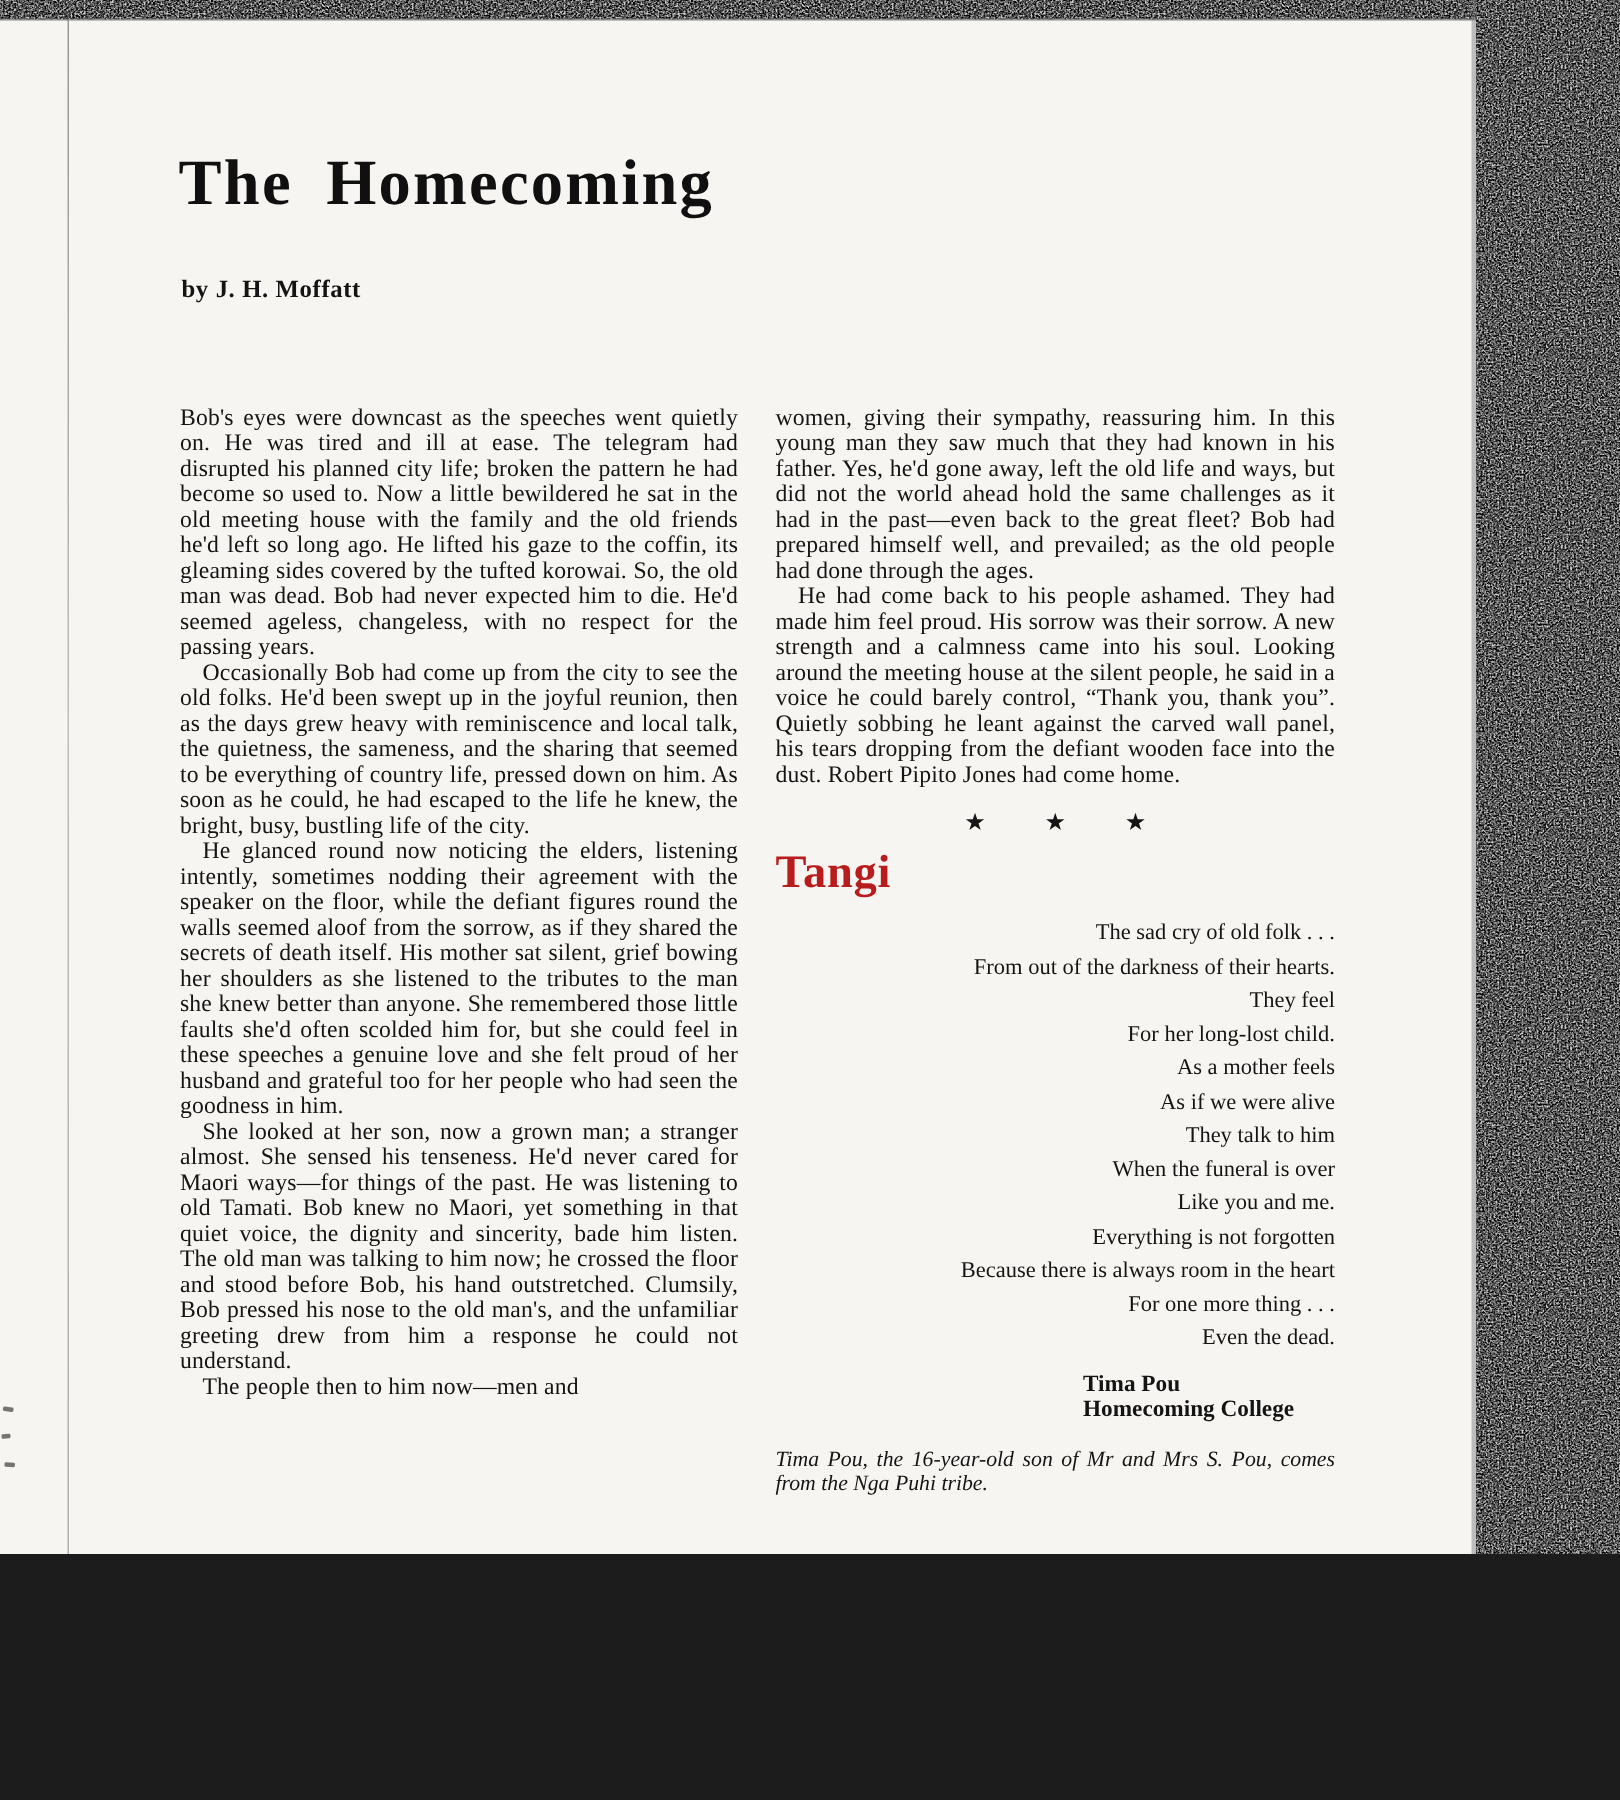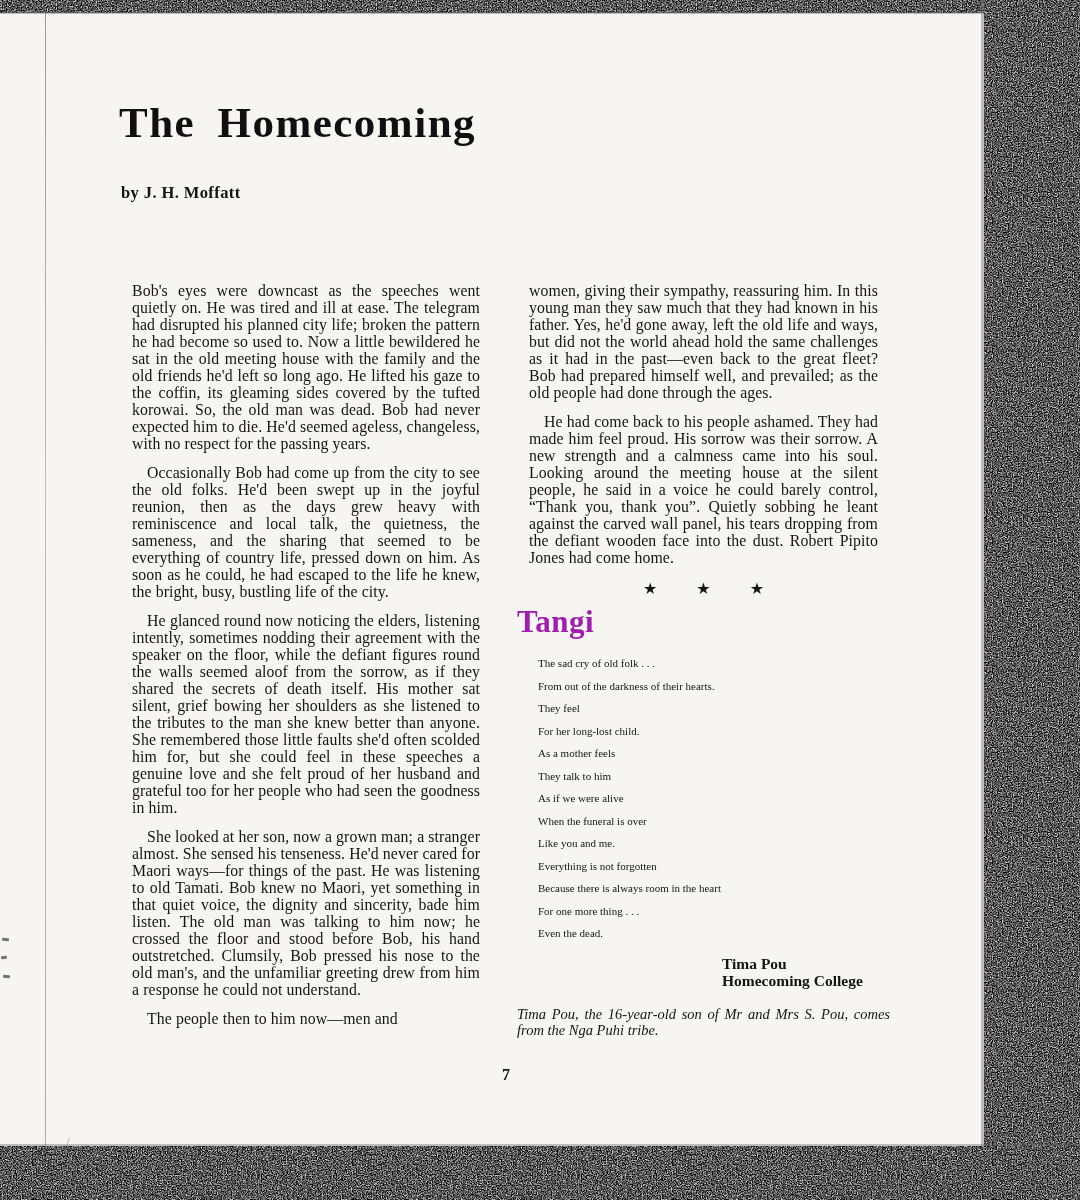--- a/index.html
+++ b/index.html
@@ -1,53 +1,53 @@
 <!DOCTYPE html>
 <html><head>
 <meta charset="utf-8">
 <style>
   html,body{margin:0;padding:0;background:#1c1c1c;}
   .page{
     position:relative;
-    width:1080px;height:1200px;
+    width:1080px;height:1036px;
     background:#f6f5f1;
     overflow:hidden;
     font-family:"Liberation Serif", serif;
     color:#141414;
   }
   .title{
     position:absolute;left:119px;top:98px;margin:0;
     font-size:43px;font-weight:700;letter-spacing:1.5px;word-spacing:10px;
     color:#101010;
   }
   .byline{
     position:absolute;left:121px;top:183px;
     font-size:16.5px;font-weight:700;letter-spacing:.4px;text-align:right;
   }
   .col{position:absolute;top:270px;}
   .col-left{left:120px;width:372px;}
   .col-right{left:517px;width:373px;}
   p.story{
-    margin:12px;
+    margin:0;
     font-size:15.8px;line-height:17px;
     text-align:justify;letter-spacing:.1px;
   }
   p.story.indent{text-indent:15px;}
   .stars{
     margin-top:13px;text-align:center;
     font-size:16px;word-spacing:34px;color:#151515;
     font-family:"DejaVu Sans", sans-serif;
   }
   .poem-title{
     margin:6px 0 0 0;
-    font-size:31px;font-weight:700;letter-spacing:.5px;color:#a21caf;
+    font-size:31px;font-weight:700;letter-spacing:.5px;color:#b91c1c;
   }
   .poem{
     margin:12px 0 0 21px;
-    font-size:11px;line-height:22.5px;
+    font-size:15px;line-height:22.5px;text-align:right;
   }
   .attribution{
     margin:10px 0 0 205px;
     font-weight:700;font-size:15.5px;line-height:17.5px;
   }
   .note{
     margin:16px 0 0 0;
     font-style:italic;font-size:14.5px;line-height:16.5px;
     text-align:justify;
   }
@@ -93,22 +93,22 @@
     <div class="stars">★ ★ ★</div>
 
     <h2 class="poem-title">Tangi</h2>
 
     <div class="poem">
       <div class="poem-line">The sad cry of old folk . . .</div>
       <div class="poem-line">From out of the darkness of their hearts.</div>
       <div class="poem-line">They feel</div>
       <div class="poem-line">For her long-lost child.</div>
       <div class="poem-line">As a mother feels</div>
+      <div class="poem-line">As if we were alive</div>
       <div class="poem-line">They talk to him</div>
-      <div class="poem-line">As if we were alive</div>
       <div class="poem-line">When the funeral is over</div>
       <div class="poem-line">Like you and me.</div>
       <div class="poem-line">Everything is not forgotten</div>
       <div class="poem-line">Because there is always room in the heart</div>
       <div class="poem-line">For one more thing . . .</div>
       <div class="poem-line">Even the dead.</div>
     </div>
 
     <div class="attribution">
       <div>Tima Pou</div>

